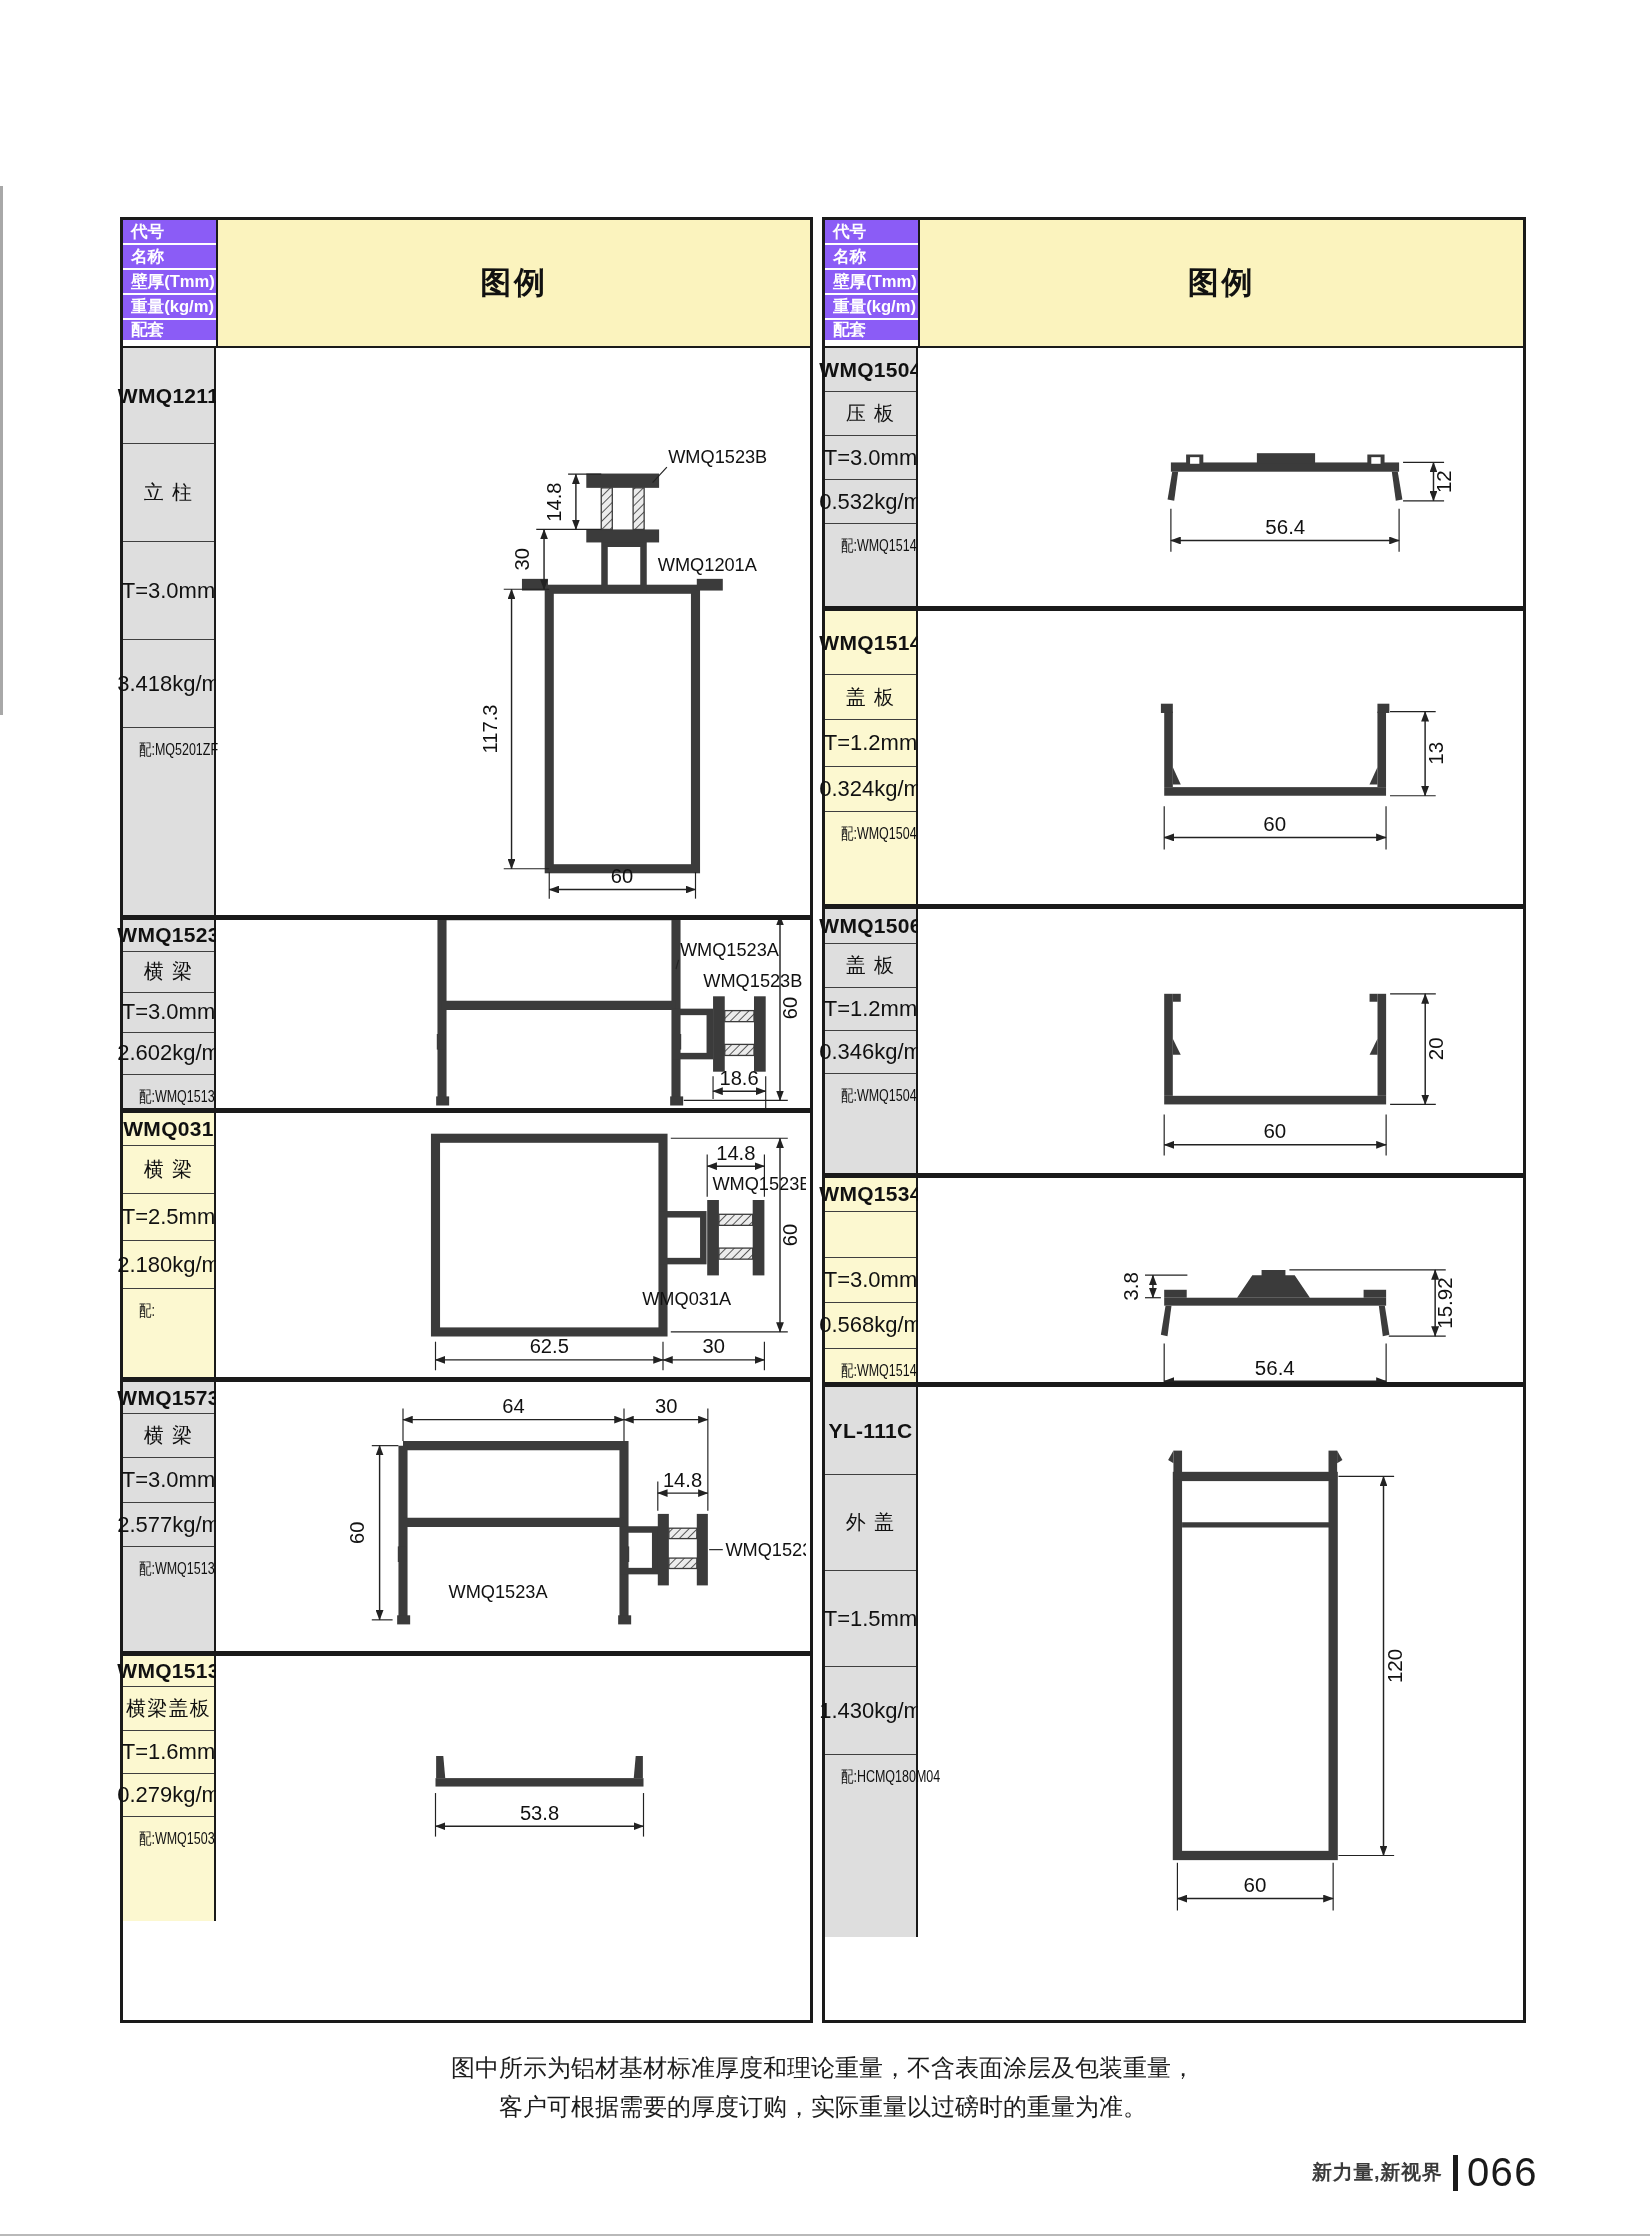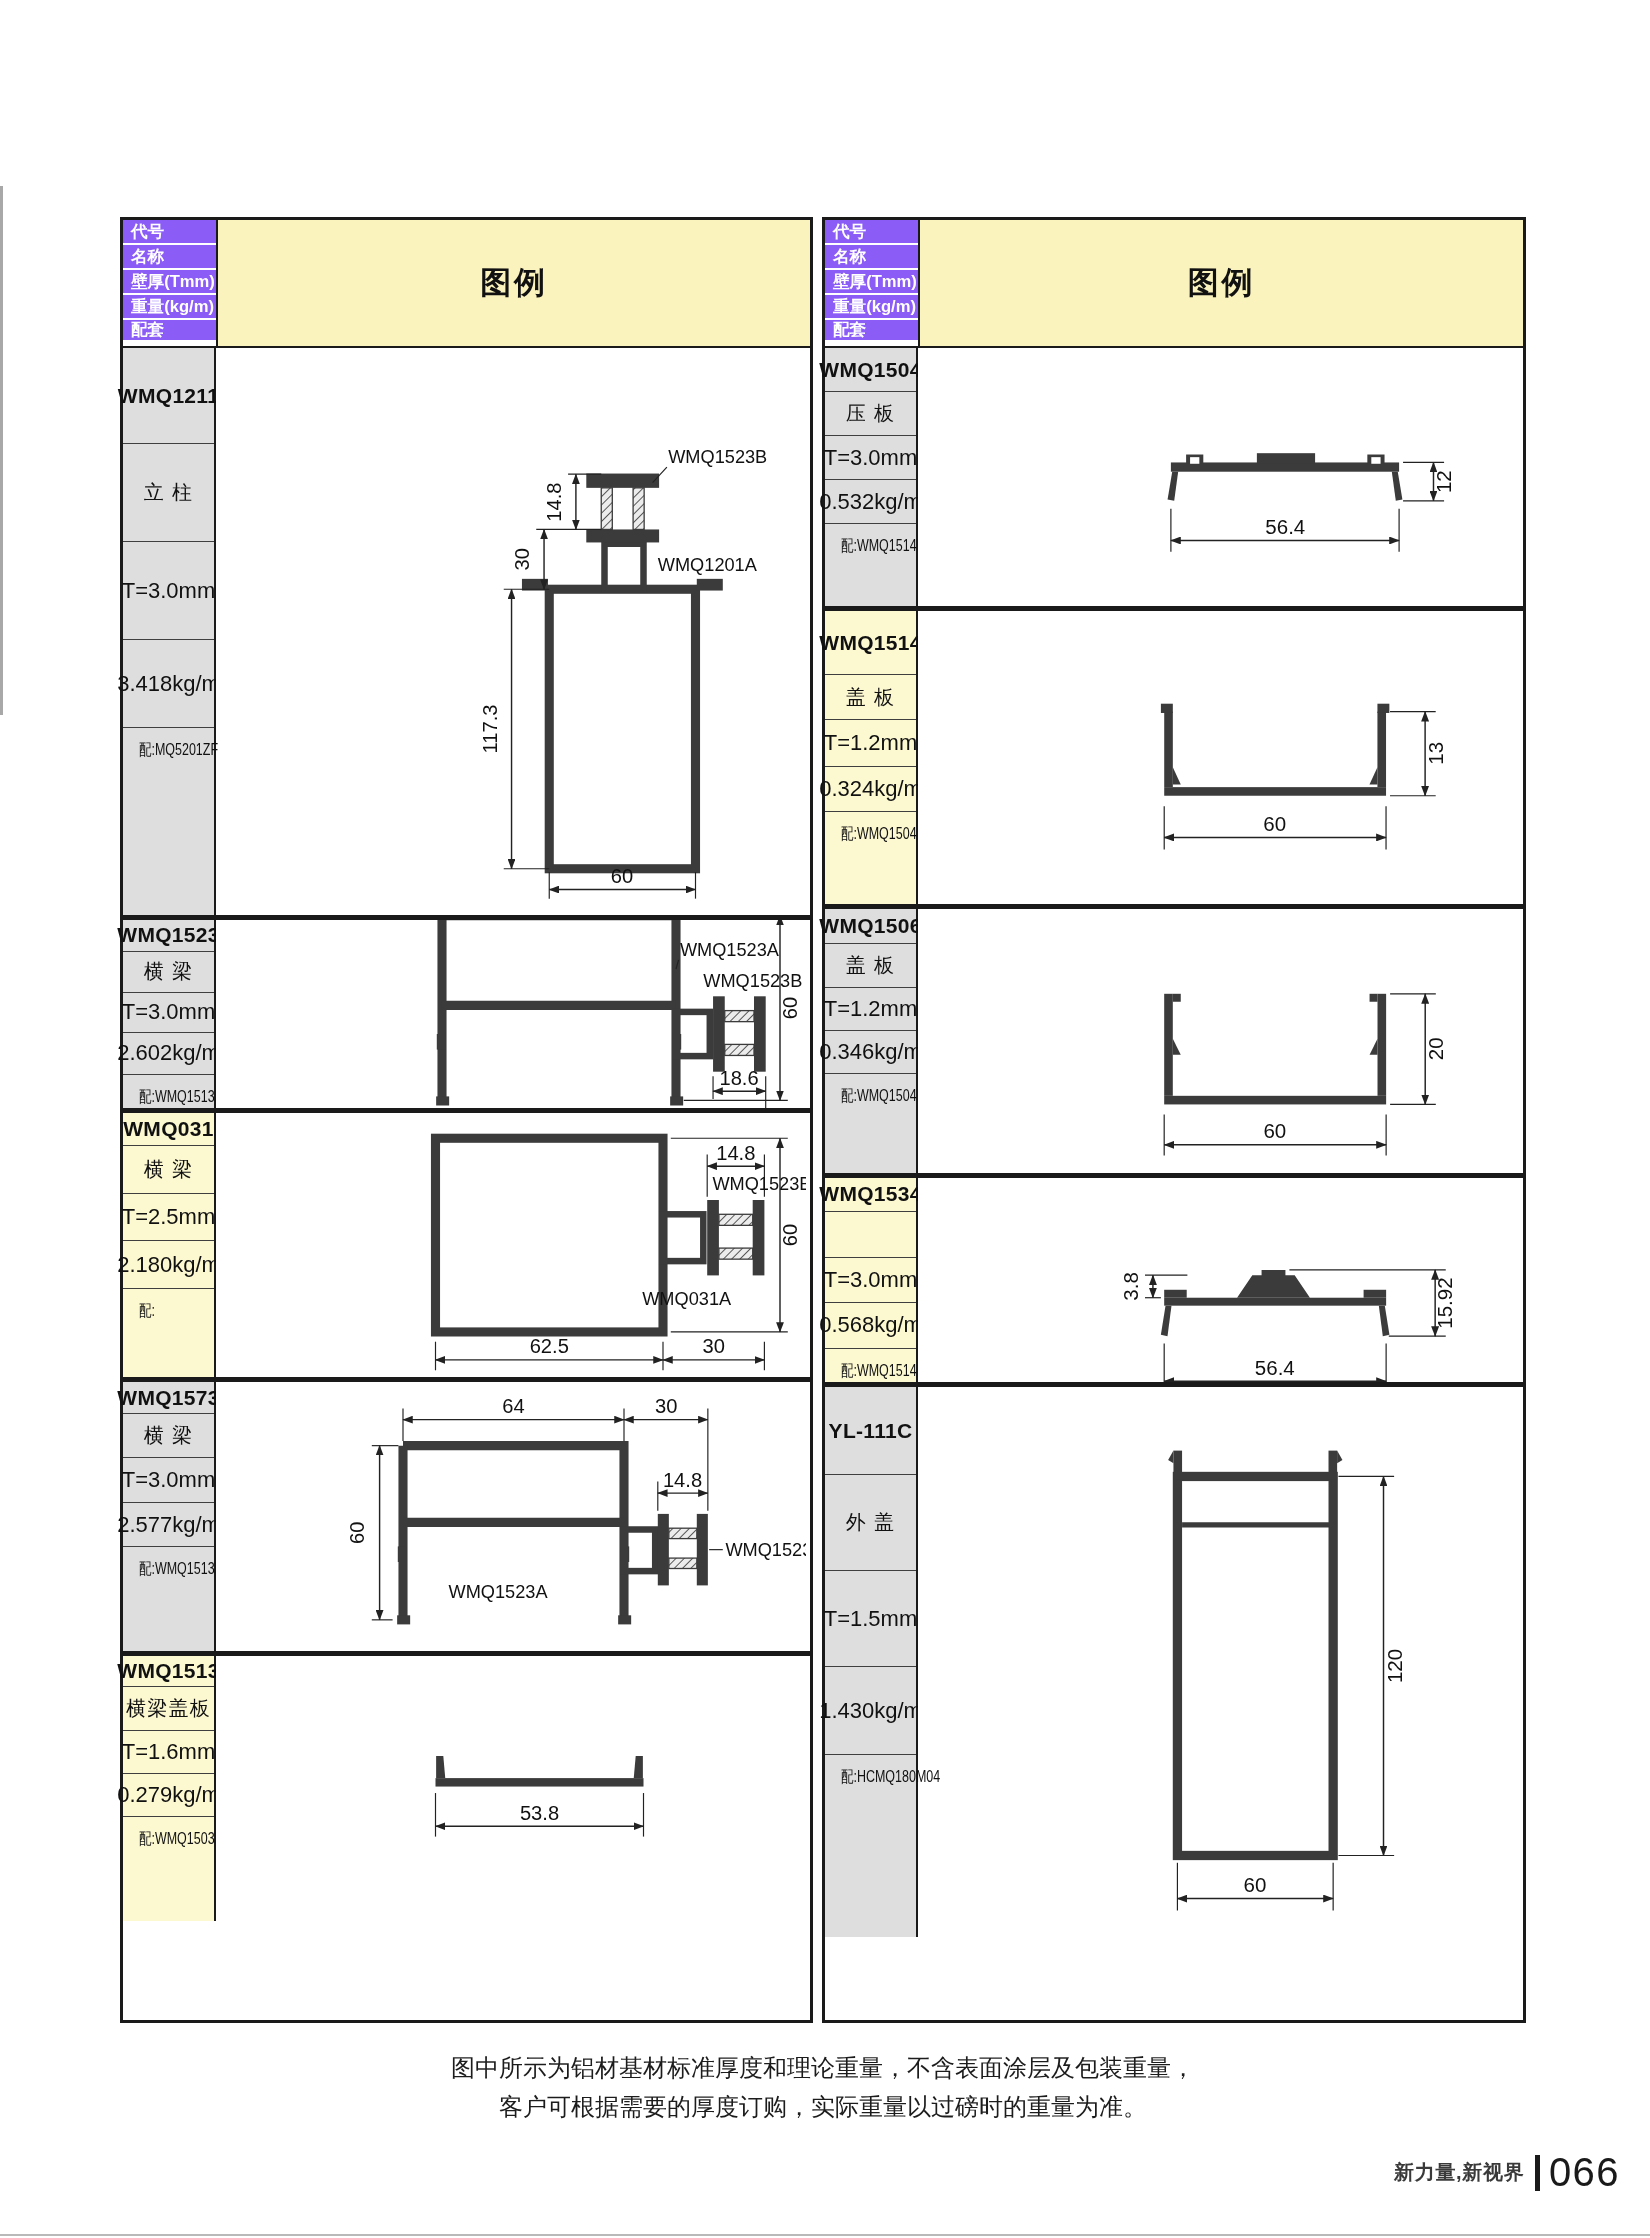--- a/index.html
+++ b/index.html
@@ -6,21 +6,21 @@
   body{
     width:1651px;height:2239px;position:relative;background:#ffffff;
     font-family:"Liberation Sans","DejaVu Sans",sans-serif;color:#111;
     overflow:hidden;
   }
   
   .edge-left{position:absolute;left:0;top:186px;width:2.7px;height:529px;background:#a8a8a8;}
   .edge-bottom{position:absolute;left:0;top:2234px;width:1651px;height:2px;background:#b9b9b9;}
   .note{position:absolute;left:120px;top:2048px;width:1406px;text-align:center;
         font-size:24px;line-height:39px;color:#1c1c1c;}
-  .brand{position:absolute;left:1394px;top:2150px;display:flex;align-items:center;}
+  .brand{position:absolute;left:1312px;top:2150px;display:flex;align-items:center;}
   .brand-name{font-size:20px;font-weight:bold;color:#3a3a3a;letter-spacing:0.7px;}
   .brand-bar{width:4.7px;height:36px;background:#1a1a1a;margin:0 9.3px 0 10.6px;}
   .brand-num{font-size:40px;font-weight:normal;color:#1a1a1a;letter-spacing:1.3px;}
 
   
   .ptable{position:absolute;top:217px;height:1806px;border:3.3px solid #1a1a1a;
           background:#fff;box-sizing:border-box;display:flex;flex-direction:column;}
   #left-table{left:120px;width:693px;}
   #right-table{left:822px;width:704px;}
 

